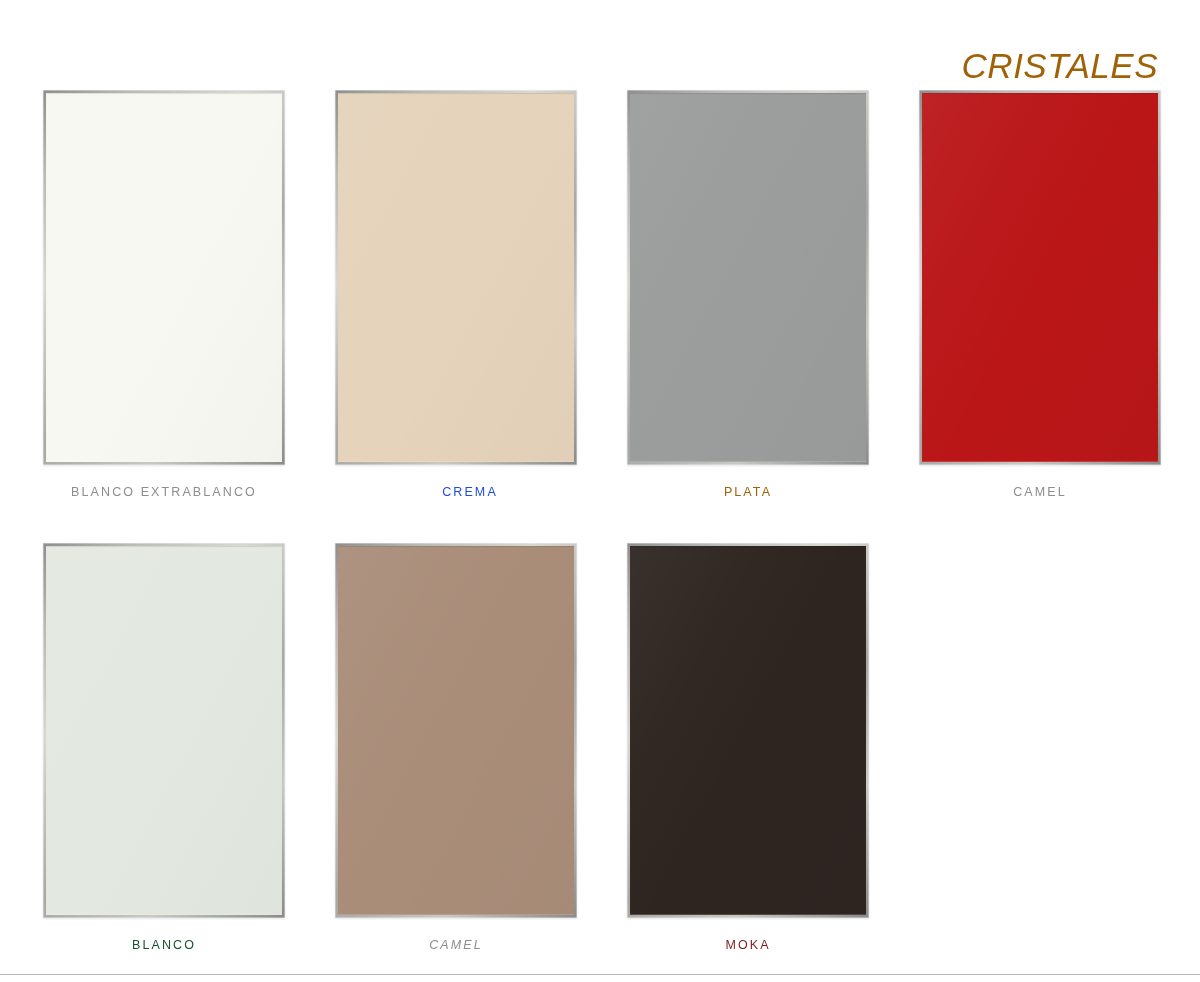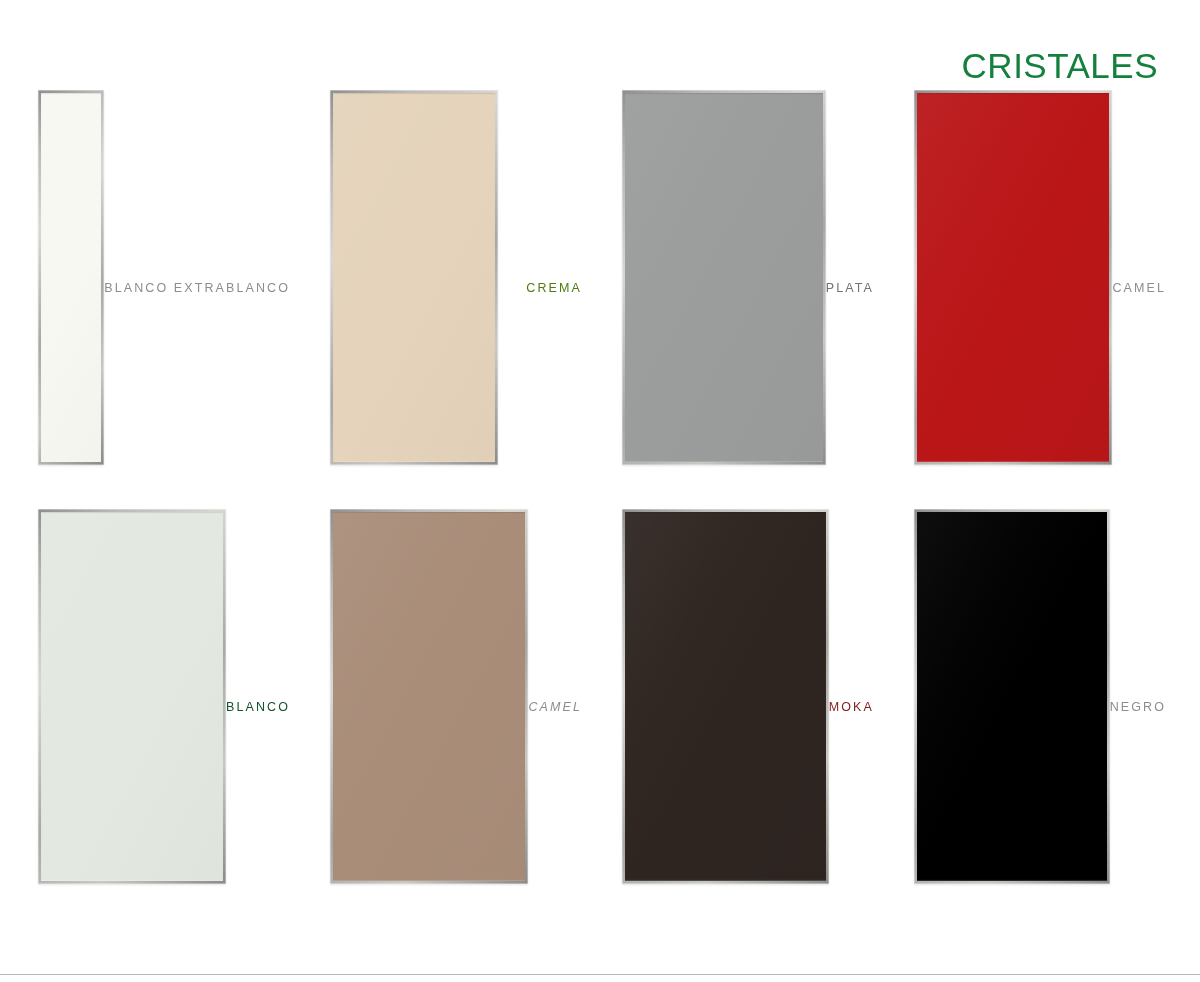--- a/index.html
+++ b/index.html
@@ -38,20 +38,21 @@
     display: grid;
     grid-template-columns: repeat(4, 242px);
     grid-template-rows: repeat(2, auto);
     column-gap: 50px;
     row-gap: 44px;
   }
 
   .swatch-cell {
     width: 252px;
     display: flex;
+    flex-direction: column;
     align-items: center;
     justify-content: flex-end;
   }
 
   
   .swatch-frame {
     width: 242px;
     height: 375px;
     box-sizing: border-box;
     padding: 3px;
@@ -109,43 +110,43 @@
     top: 974px;
     height: 1px;
     background: #b6b6b6;
   }
 </style>
 </head>
 <body style="background-color: rgb(255, 255, 255);">
 
 <div>
 
-  <div id="page-title" style="color: #15803d;">CRISTALES</div>
+  <div id="page-title" style="color: #a16207; font-style: italic;">CRISTALES</div>
 
   <div id="swatch-grid">
 
     <div class="swatch-cell">
       <div class="swatch-frame">
         <div class="swatch-face" style="background-color: rgb(248, 248, 242);"></div>
       </div>
       <div class="swatch-label" style="color: rgb(141, 141, 141);">BLANCO  EXTRABLANCO</div>
     </div>
 
     <div class="swatch-cell">
       <div class="swatch-frame">
         <div class="swatch-face" style="background-color: rgb(229, 211, 187);"></div>
       </div>
-      <div class="swatch-label" style="color: #4d7c0f; margin-left: 28px;">CREMA</div>
+      <div class="swatch-label" style="color: #1d4ed8; margin-left: 28px;">CREMA</div>
     </div>
 
     <div class="swatch-cell">
       <div class="swatch-frame">
         <div class="swatch-face" style="background-color: rgb(155, 156, 156);"></div>
       </div>
-      <div class="swatch-label" style="color: #737373;">PLATA</div>
+      <div class="swatch-label" style="color: #a16207;">PLATA</div>
     </div>
 
     <div class="swatch-cell">
       <div class="swatch-frame">
         <div class="swatch-face" style="background-color: rgb(186, 22, 24);"></div>
       </div>
       <div class="swatch-label" style="color: rgb(141, 141, 141);">CAMEL</div>
     </div>
 
     <div class="swatch-cell">
@@ -162,24 +163,18 @@
       <div class="swatch-label" style="color: rgb(141, 141, 141); font-style: italic;">CAMEL</div>
     </div>
 
     <div class="swatch-cell">
       <div class="swatch-frame">
         <div class="swatch-face" style="background-color: rgb(46, 37, 33);"></div>
       </div>
       <div class="swatch-label" style="color: #7f1d1d;">MOKA</div>
     </div>
 
-    <div class="swatch-cell">
-      <div class="swatch-frame">
-        <div class="swatch-face" style="background-color: rgb(0, 0, 0);"></div>
-      </div>
-      <div class="swatch-label" style="color: rgb(141, 141, 141);">NEGRO</div>
-    </div>
 
   </div>
 
   <div id="footer-rule" style="background-color: rgb(182, 182, 182);"></div>
 
 </div>
 
 </body></html>

